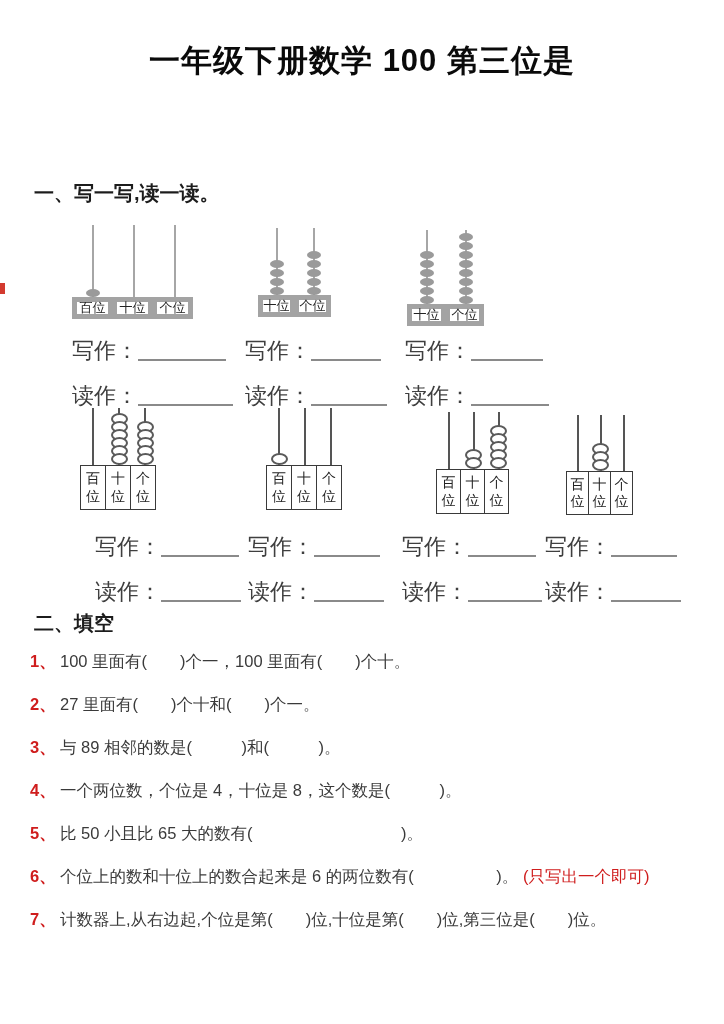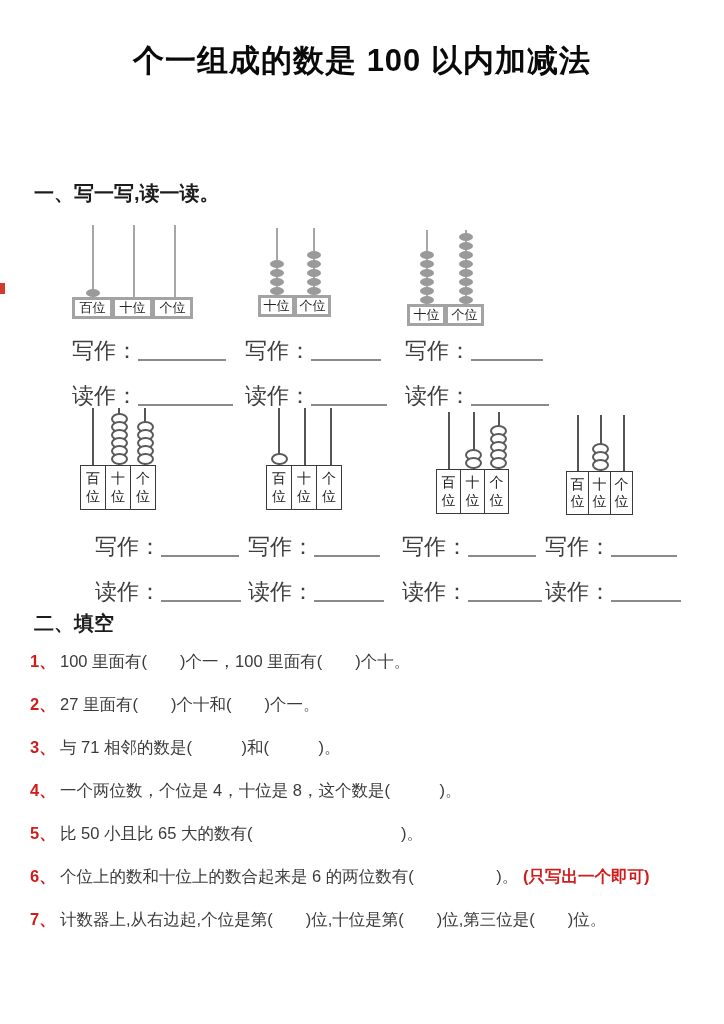--- a/index.html
+++ b/index.html
@@ -40,49 +40,49 @@
     box-sizing:border-box;
   }
   .bead.outlined + .bead.outlined{margin-top:-4px;}
   .labels{display:flex;}
   .label-cell{
     box-sizing:border-box;background:#fff;
     display:flex;align-items:center;justify-content:center;
     font-family:"Liberation Serif",serif;color:#222;text-align:center;
   }
   .label-cell + .label-cell{margin-left:-1px;}
-  .filled-style .label-cell{border:3px solid #a3a3a3;font-size:13px;}
+  .filled-style .label-cell{border:5px solid #a3a3a3;font-size:13px;}
   .outlined-style .label-cell{
     border:1px solid #3a3a3a;font-size:14px;line-height:1.25;white-space:pre-line;
   }
   
   .fields{position:absolute;}
   .field-line{font-size:22px;color:#3f3f3f;white-space:nowrap;}
   .field-line + .field-line{margin-top:15px;}
   .u{
     display:inline-block;height:12px;margin-bottom:-3px;
     border-bottom:2px solid #8a8a8a;
   }
   
   .questions{position:absolute;left:30px;top:650px;width:690px;}
   .q{margin-bottom:21px;font-size:16.5px;line-height:22px;color:#3a3a3a;white-space:nowrap;}
   .qnum{display:inline-block;min-width:30px;color:var(--accent,#cf1d1d);font-weight:700;}
   .qbody{color:#3a3a3a;}
-  .qnote{color:var(--accent,#cf1d1d);font-weight:700;}
+  .qnote{color:var(--accent,#cf1d1d);font-weight:400;}
   
   .artifact{position:absolute;left:0;top:283px;width:5px;height:11px;background:#d33a2f;}
 </style>
 </head>
 <body>
 
 <div class="page">
 
   <div class="artifact"></div>
 
-  <div class="title">个一组成的数是 100 以内加减法</div>
+  <div class="title">一年级下册数学 100 第三位是</div>
 
 
   <div class="sec-heading" style="top:180px;">一、写一写,读一读。</div>
 
   <div class="abacus filled-style" style="left:72px;top:225px;">
       <div class="rods">
         <div class="rod-cell" style="width: 41px; height: 72px;">
           <div class="rod-line"></div>
           <div class="bead filled"></div>
         </div>
@@ -286,20 +286,20 @@
   <div class="fields" style="left:545px;top:532px;">
     <div class="field-line"><span>写作：</span><span class="u" style="width:66px"></span></div>
     <div class="field-line"><span>读作：</span><span class="u" style="width:70px"></span></div>
   </div>
 
   <div class="sec-heading" style="top:610px;">二、填空</div>
 
   <div class="questions">
       <div class="q"><span class="qnum">1、</span><span class="qbody">100 里面有(　　)个一，100 里面有(　　)个十。</span></div>
       <div class="q"><span class="qnum">2、</span><span class="qbody">27 里面有(　　)个十和(　　)个一。</span></div>
-      <div class="q"><span class="qnum">3、</span><span class="qbody">与 71 相邻的数是(　　　)和(　　　)。</span></div>
+      <div class="q"><span class="qnum">3、</span><span class="qbody">与 89 相邻的数是(　　　)和(　　　)。</span></div>
       <div class="q"><span class="qnum">4、</span><span class="qbody">一个两位数，个位是 4，十位是 8，这个数是(　　　)。</span></div>
       <div class="q"><span class="qnum">5、</span><span class="qbody">比 50 小且比 65 大的数有(　　　　　　　　　)。</span></div>
       <div class="q"><span class="qnum">6、</span><span class="qbody">个位上的数和十位上的数合起来是 6 的两位数有(　　　　　)。</span><span class="qnote"> (只写出一个即可)</span></div>
       <div class="q"><span class="qnum">7、</span><span class="qbody">计数器上,从右边起,个位是第(　　)位,十位是第(　　)位,第三位是(　　)位。</span></div>
     </div>
 
 </div>
 
 </body></html>

